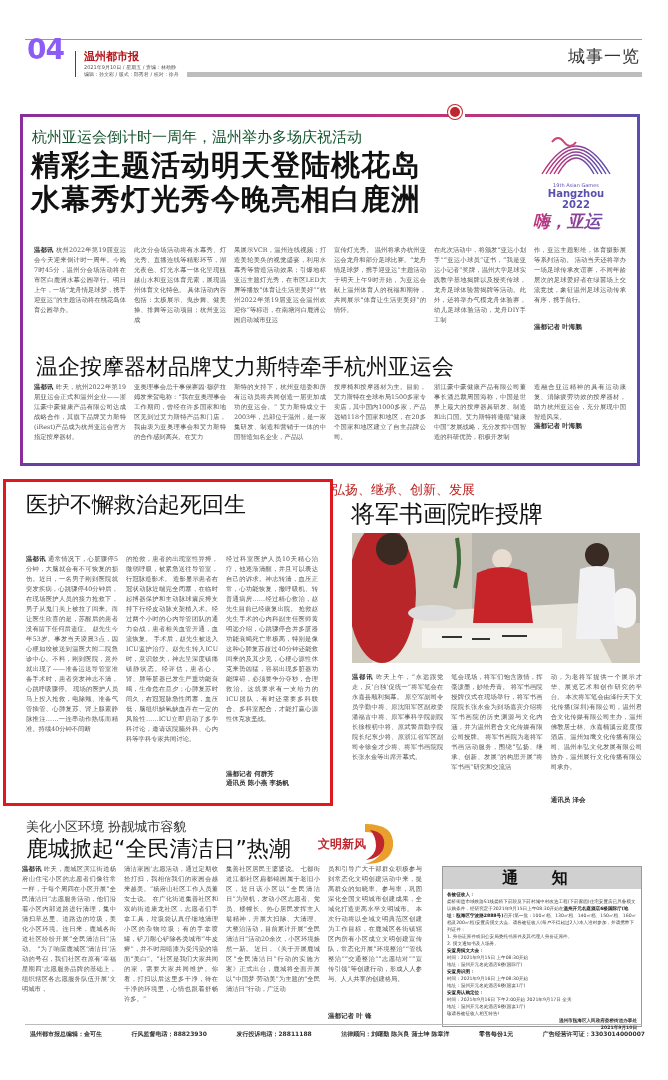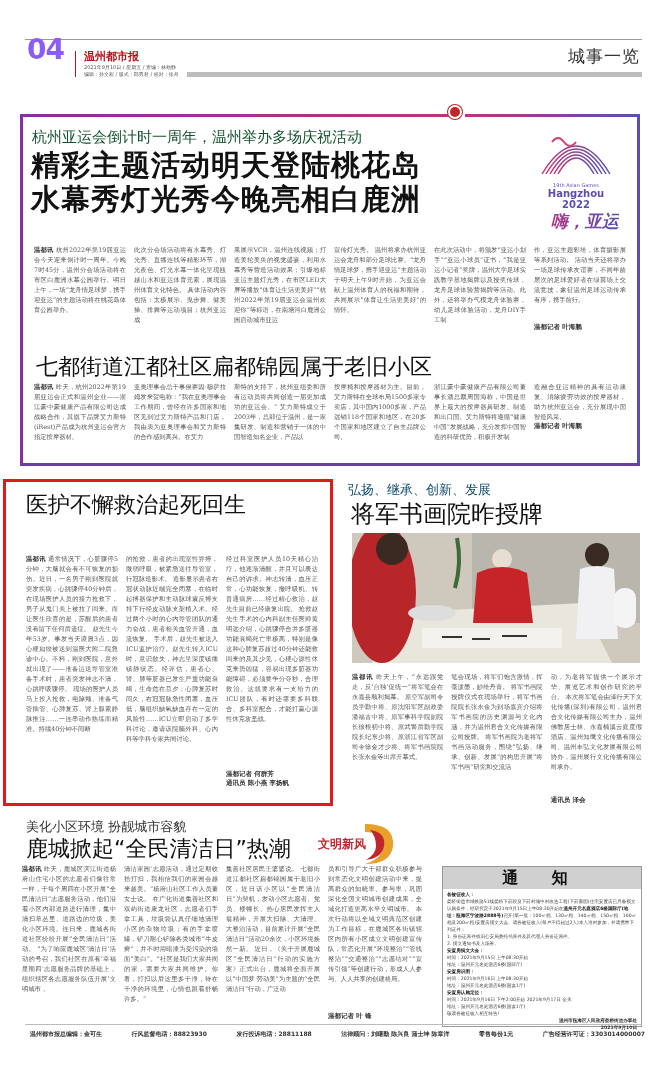--- a/index.html
+++ b/index.html
@@ -18,33 +18,33 @@
   .box1-top { position: absolute; left: 20px; top: 114px; width: 430px; height: 3px; background: linear-gradient(90deg,#8a2e9c,#c0337a); }
   .box1-top2 { position: absolute; left: 465px; top: 114px; width: 175px; height: 3px; background: linear-gradient(90deg,#c0337a,#5a4fb0); }
   .sun-icon { position: absolute; left: 450px; top: 107px; width: 10px; height: 10px; border-radius: 50%; background: #c0262d; box-shadow: 0 0 0 2px #fff, 0 0 0 3px #c0262d; }
 
   .kicker1 { position: absolute; left: 32px; top: 128px; font-size: 15px; color: #14532d; }
   .headline1 { position: absolute; left: 31px; top: 148px; font-weight: bold; font-size: 29px; line-height: 34px; color: #111; letter-spacing: 1px; }
   .logo-asian { position: absolute; left: 533px; top: 128px; width: 86px; height: 92px; }
   .logo-rings { width: 76px; height: 48px; margin-left: 5px; }
   .logo-en1 { font-size: 5px; color: #5a4fb0; text-align: center; margin-top: 2px; }
   .logo-en2 { font-size: 10px; color: #5a4fb0; text-align: center; font-weight: bold; }
-  .logo-cn { font-size: 17px; font-weight: bold; font-style: italic; text-align: right; background: linear-gradient(90deg,#c0337a,#5a4fb0); -webkit-background-clip: text; color: transparent; }
+  .logo-cn { font-size: 17px; font-weight: bold; font-style: italic; text-align: left; background: linear-gradient(90deg,#c0337a,#5a4fb0); -webkit-background-clip: text; color: transparent; }
 
   .cols { position: absolute; display: flex; gap: 8px; }
   .col { font-family: "DejaVu Serif", serif; font-size: 6.3px; line-height: 10px; color: #555; text-align: justify; overflow: hidden; }
   .col .lead { font-weight: bold; color: #333; }
   .byline { font-family: "DejaVu Sans", sans-serif; font-weight: bold; font-size: 6.5px; color: #333; }
 
   .headline2 { position: absolute; left: 36px; top: 352px; font-size: 22px; color: #111; letter-spacing: 0; }
 
   .box3 { position: absolute; left: 3px; top: 479px; width: 330px; height: 327px; border: 3px solid #e0191e; }
   .headline3 { position: absolute; left: 26px; top: 492px; font-size: 22px; line-height: 26px; color: #111; }
 
-  .kicker4 { position: absolute; left: 348px; top: 481px; font-size: 13px; color: #0c4a6e; }
+  .kicker4 { position: absolute; left: 332px; top: 481px; font-size: 13px; color: #b91c1c; }
   .headline4 { position: absolute; left: 351px; top: 498px; font-size: 24px; color: #111; }
   .photo { position: absolute; left: 352px; top: 533px; width: 288px; height: 130px; overflow: hidden; background: #d9d3c8; }
 
   .kicker5 { position: absolute; left: 26px; top: 818px; font-size: 13px; color: #333; }
   .headline5 { position: absolute; left: 26px; top: 834px; font-size: 22px; color: #111; }
   .wm-logo { position: absolute; left: 310px; top: 816px; width: 90px; height: 50px; }
   .wm-text { position: absolute; left: 8px; top: 20px; font-family: "DejaVu Serif", serif; font-weight: bold; font-size: 12px; color: #c0262d; }
 
   .notice { position: absolute; left: 442px; top: 866px; width: 200px; height: 161px; border: 1px solid #999; }
   .notice-title { background: #d0d0d0; text-align: center; font-weight: bold; font-size: 16px; letter-spacing: 14px; height: 22px; line-height: 22px; color: #111; }
@@ -105,21 +105,21 @@
   <div class="col" style="width:92px; height:100px;">此次分会场活动将有水幕秀、灯光秀、直播连线等精彩环节，湖光夜色、灯光水幕一体化呈现瓯越山水和亚运体育元素，展现温州体育文化特色。 具体活动内容包括：太极展示、曳步舞、健美操、排舞等运动项目；杭州亚运成</div>
   <div class="col" style="width:92px; height:100px;">果展示VCR，温州连线视频；打造美轮美奂的视觉盛宴，利用水幕秀等营造活动效果；引爆地标亚运主题灯光秀，在市区LED大屏等播放“体育让生活更美好”“杭州2022年第19届亚运会温州欢迎你”等标语，在南塘河白鹿洲公园启动城市亚运</div>
   <div class="col" style="width:92px; height:100px;">宣传灯光秀。 温州将承办杭州亚运会龙舟和部分足球比赛。“龙舟情足球梦，携手迎亚运”主题活动于明天上午9时开始，为亚运会献上温州体育人的祝福和期待，共同展示“体育让生活更美好”的情怀。</div>
   <div class="col" style="width:92px; height:100px;">在此次活动中，将颁发“亚运小划手”“亚运小球员”证书，“我是亚运小记者”奖牌，温州大学足球实践教学基地揭牌以及授奖传球，龙舟足球体验营揭牌等活动。此外，还将举办气模龙舟体验赛，幼儿足球体验活动，龙舟DIY手工制</div>
   <div style="width:92px;">
     <div class="col" style="height:78px;">作，亚运主题彩绘，体育摄影展等系列活动。 活动当天还将举办一场足球传承友谊赛，不同年龄层次的足球爱好者在绿茵场上交流竞技，象征温州足球运动传承有序，携手前行。</div>
     <div class="byline">温都记者 叶海鹏</div>
   </div>
 </div>
 
-<div class="headline2">七都街道江都社区扁都锦园属于老旧小区</div>
+<div class="headline2">温企按摩器材品牌艾力斯特牵手杭州亚运会</div>
 <div class="cols" style="left:34px; top:382px; width:596px;">
   <div class="col" style="width:92px; height:72px;"><span class="lead">温都讯</span> <span>昨天，杭州2022年第19届亚运会正式和温州企业——浙江豪中豪健康产品有限公司达成战略合作，其旗下品牌艾力斯特(iRest)产品成为杭州亚运会官方指定按摩器材。</span></div>
   <div class="col" style="width:92px; height:72px;">亚奥理事会总干事侯赛因·穆萨拉姆发来贺电称：“我在亚奥理事会工作期间，曾经在许多国家和地区见到过艾力斯特产品和门店，我由衷为亚奥理事会和艾力斯特的合作感到高兴。在艾力</div>
   <div class="col" style="width:92px; height:72px;">斯特的支持下，杭州亚组委和所有运动员将共同创造一届更加成功的亚运会。” 艾力斯特成立于2003年，总部位于温州，是一家集研发、制造和营销于一体的中国智造知名企业，产品以</div>
   <div class="col" style="width:92px; height:72px;">按摩椅和按摩器材为主。目前，艾力斯特在全球布局1500多家专卖店，其中国内1000多家，产品远销118个国家和地区，在20多个国家和地区建立了自主品牌公司。</div>
   <div class="col" style="width:92px; height:72px;">浙江豪中豪健康产品有限公司董事长潘总裁周国海称，中国是世界上最大的按摩器具研发、制造和出口国。艾力斯特将遵循“健康中国”发展战略，充分发挥中国智造的科研优势，积极开发制</div>
   <div style="width:92px;">
     <div class="col" style="height:40px;">造融合亚运精神的具有运动康复、消除疲劳功效的按摩器材，助力杭州亚运会，充分展现中国智造风采。</div>
     <div class="byline">温都记者 叶海鹏</div>
   </div>

